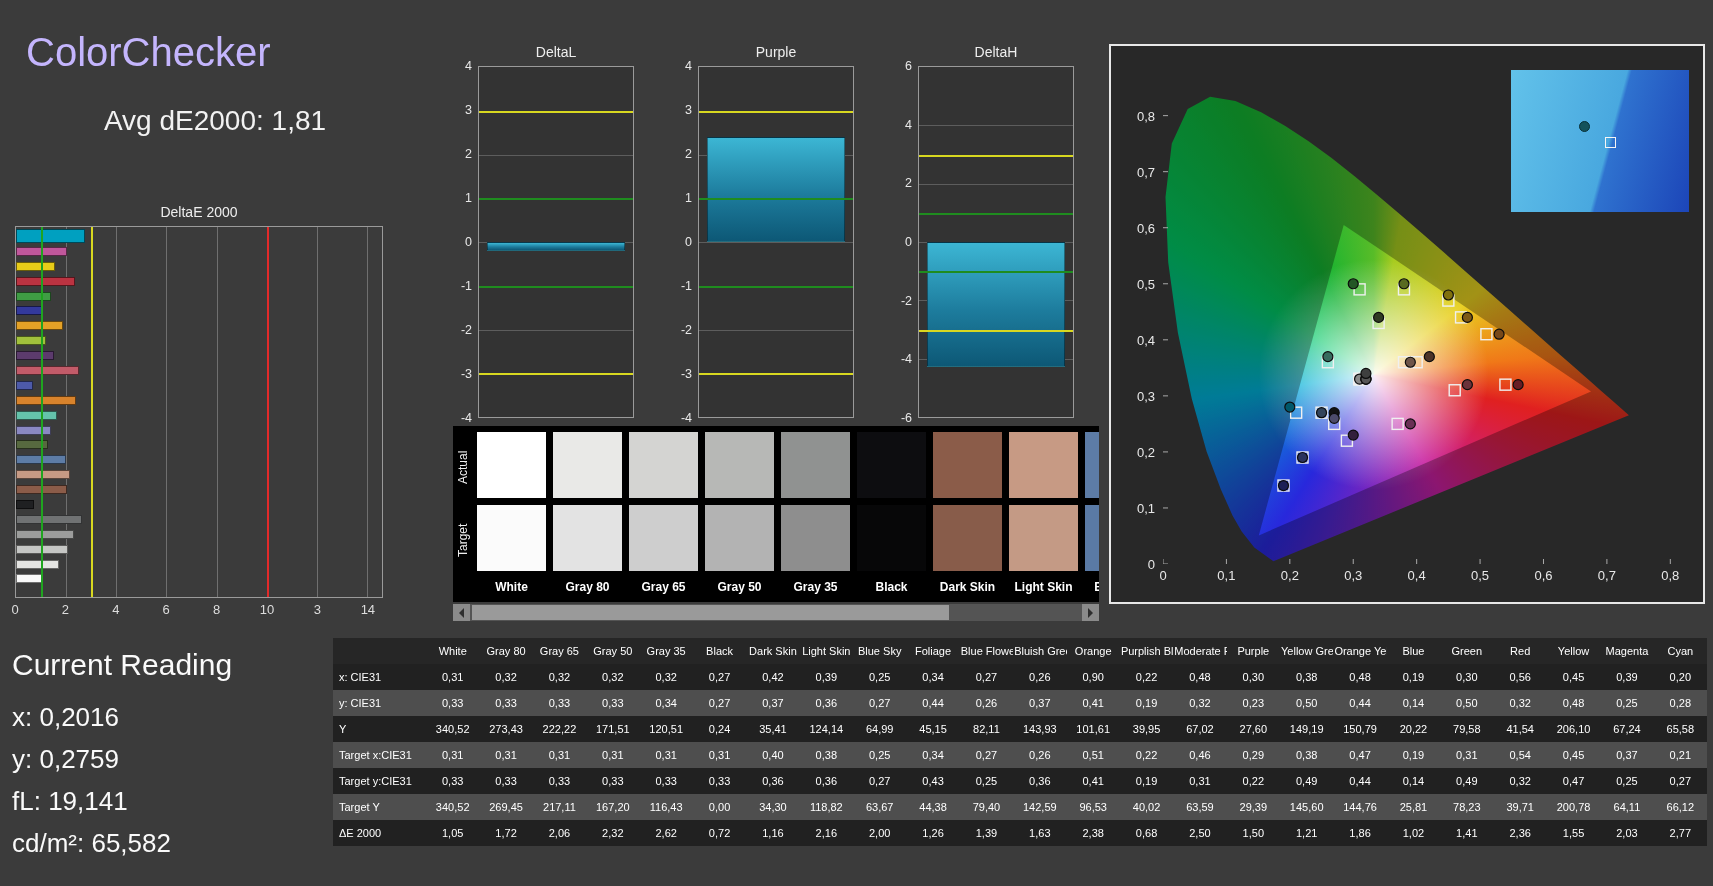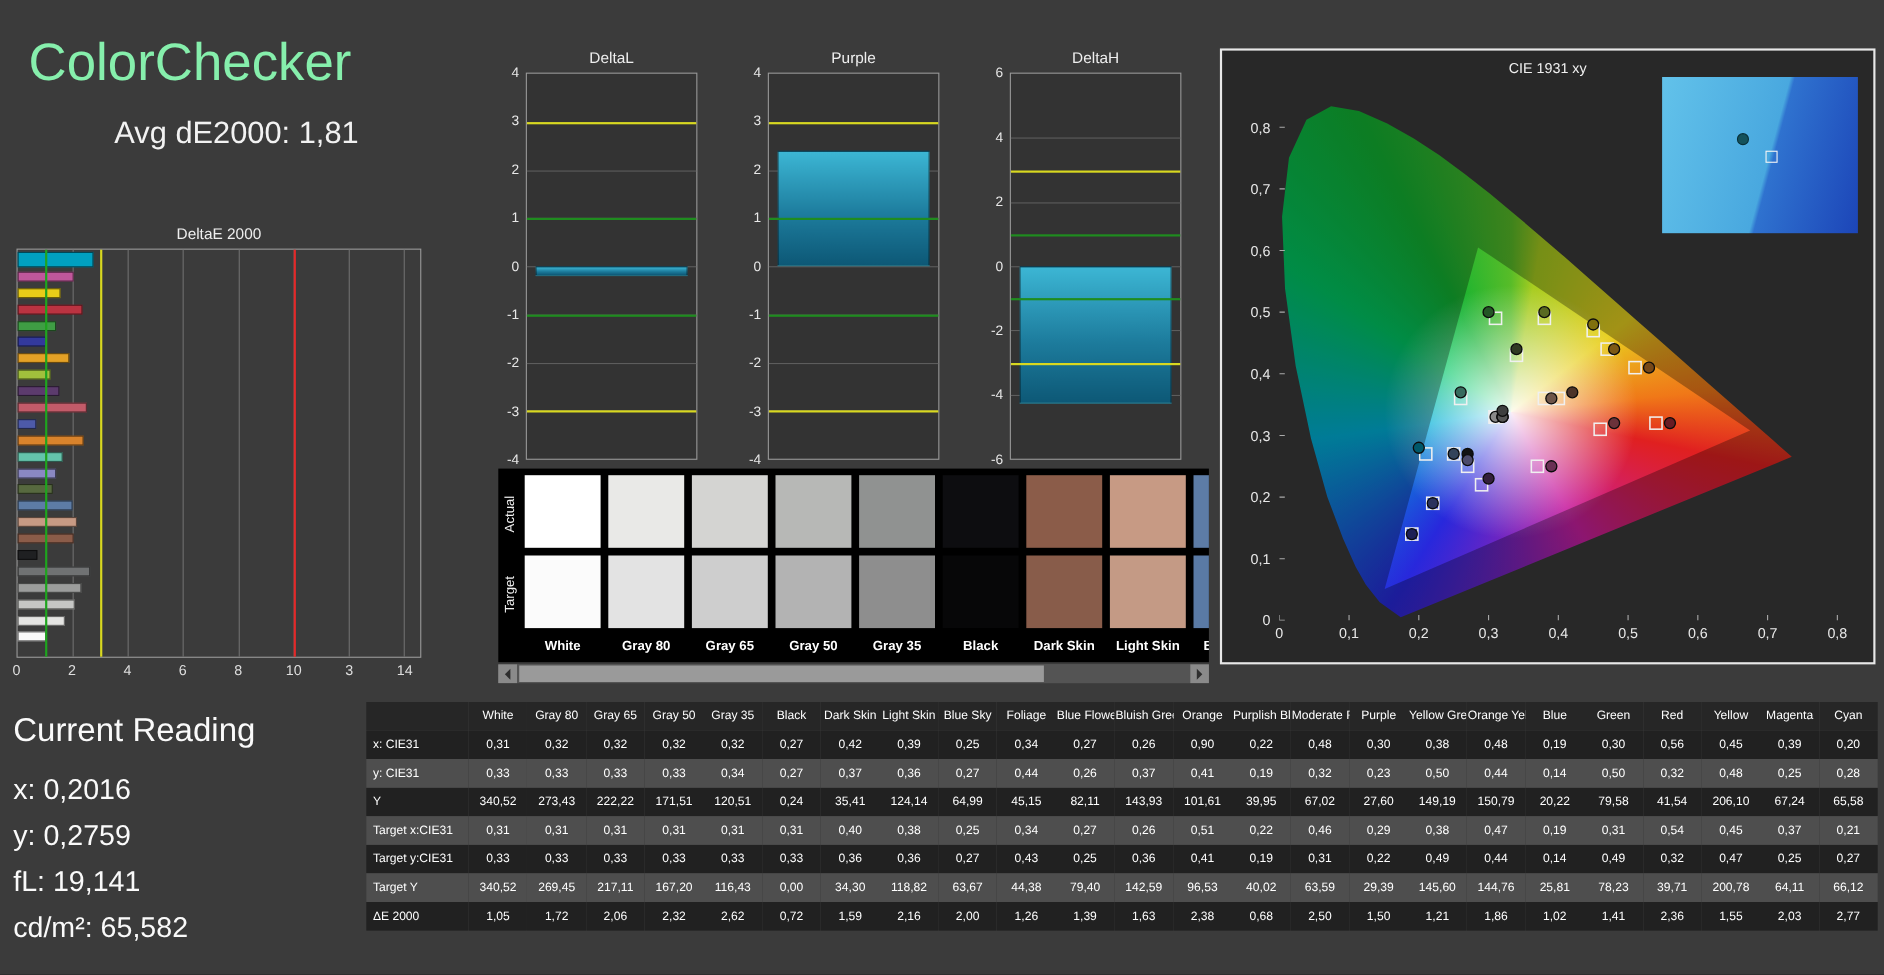--- a/index.html
+++ b/index.html
@@ -1,20 +1,20 @@
 <!DOCTYPE html>
 <html><head>
 <meta charset="utf-8">
 <style>
   html,body{margin:0;padding:0;background:#2a2a2a;}
   .stage{position:relative;width:1713px;height:886px;background:#3b3b3b;overflow:hidden;
          font-family:"Liberation Sans",sans-serif;color:#fff;}
 
   
-  .app-title{position:absolute;left:26px;top:30px;font-size:48px;font-weight:400;color:#86efac;}
+  .app-title{position:absolute;left:26px;top:30px;font-size:40px;font-weight:400;color:#c4b5fd;}
   .hdr-line{position:absolute;left:0;width:430px;text-align:center;font-size:28px;color:#f2f2f2;}
   .hdr-avg{top:105px;} .hdr-max{top:147px;}
 
   
   .de-title{position:absolute;left:15px;top:204px;width:368px;text-align:center;font-size:14px;color:#eee;}
   .de-plot{position:absolute;left:15px;top:226px;width:368px;height:372px;border:1px solid #9a9a9a;box-sizing:border-box;}
   .vline{position:absolute;top:0;bottom:0;width:1px;background:#6f6f6f;}
   .vline.limit{width:2px;}
   .de-bars{position:absolute;inset:0;padding-top:2px;}
   .de-row{height:14.9px;display:flex;align-items:center;}
@@ -338,21 +338,20 @@
 
   <div>
     <div class="cr-title">Current Reading</div>
     <div class="cr-line cr-x">x: 0,2016</div>
     <div class="cr-line cr-y">y: 0,2759</div>
     <div class="cr-line cr-fl">fL: 19,141</div>
     <div class="cr-line cr-cd">cd/m²: 65,582</div>
   </div>
 
   <div class="cie-panel">
-    <div class="cie-title">CIE 1931 xy</div>
     <div class="cie-plot">
       <div class="cie-fill dim" style="background: radial-gradient(circle at 40.5% 60.7%, rgba(255, 255, 255, 0.93) 0px, rgba(255, 255, 255, 0) 115px), conic-gradient(at 40.5% 60.7%, rgb(88, 188, 40) 0deg, rgb(168, 204, 32) 10deg, rgb(232, 208, 32) 52deg, rgb(240, 120, 24) 84deg, rgb(224, 32, 32) 102deg, rgb(200, 32, 160) 150deg, rgb(40, 40, 220) 212deg, rgb(0, 176, 216) 262deg, rgb(0, 200, 100) 303deg, rgb(18, 178, 50) 333deg, rgb(88, 188, 40) 360deg); clip-path: path(&quot;M 110.4 479.2 L 91.3 465.4 L 78.7 449.6 L 69.5 433.4 L 57.9 407.6 L 43.6 369.5 L 28.8 316.7 L 14.9 250.7 L 5.2 180.2 L 2.5 115 L 8.8 61.5 L 24.7 26.9 L 47.1 14.7 L 72.4 18.9 L 98.1 30.3 L 122.3 43.9 L 145.6 59.2 L 168.6 76.1 L 191.3 94 L 213.9 112.7 L 236.6 132 L 259.2 151.5 L 281.6 171.1 L 303.6 190.4 L 325 209.3 L 345.5 227.3 L 364.8 244.3 L 382.3 259.8 L 397.6 273.2 L 411.1 285.1 L 422.2 294.8 L 438.5 309.2 L 448.9 318.3 L 465.9 333.3 Z&quot;);"></div>
       <div class="cie-fill" style="background: radial-gradient(circle at 40.5% 60.7%, rgba(255, 255, 255, 0.93) 0px, rgba(255, 255, 255, 0) 115px), conic-gradient(at 40.5% 60.7%, rgb(88, 188, 40) 0deg, rgb(168, 204, 32) 10deg, rgb(232, 208, 32) 52deg, rgb(240, 120, 24) 84deg, rgb(224, 32, 32) 102deg, rgb(200, 32, 160) 150deg, rgb(40, 40, 220) 212deg, rgb(0, 176, 216) 262deg, rgb(0, 200, 100) 303deg, rgb(18, 178, 50) 333deg, rgb(88, 188, 40) 360deg); clip-path: polygon(428px 309.4px, 180.7px 142.9px, 95.8px 453.4px);"></div>
       <svg class="cie-points" viewBox="0 0 520 482">
           <line x1="0" x2="5" y1="482" y2="482" stroke="#aaa"></line>
           <line x1="0" x2="0" y1="482" y2="477" stroke="#aaa"></line>
           <line x1="0" x2="5" y1="425.95348837209303" y2="425.95348837209303" stroke="#aaa"></line>
           <line x1="63.41463414634147" x2="63.41463414634147" y1="482" y2="477" stroke="#aaa"></line>
           <line x1="0" x2="5" y1="369.90697674418607" y2="369.90697674418607" stroke="#aaa"></line>
           <line x1="126.82926829268294" x2="126.82926829268294" y1="482" y2="477" stroke="#aaa"></line>
@@ -638,21 +637,21 @@
           <td>66,12</td>
         </tr>
         <tr class="odd">
           <th class="rowlab">ΔE 2000</th>
           <td>1,05</td>
           <td>1,72</td>
           <td>2,06</td>
           <td>2,32</td>
           <td>2,62</td>
           <td>0,72</td>
-          <td>1,59</td>
+          <td>1,16</td>
           <td>2,16</td>
           <td>2,00</td>
           <td>1,26</td>
           <td>1,39</td>
           <td>1,63</td>
           <td>2,38</td>
           <td>0,68</td>
           <td>2,50</td>
           <td>1,50</td>
           <td>1,21</td>

